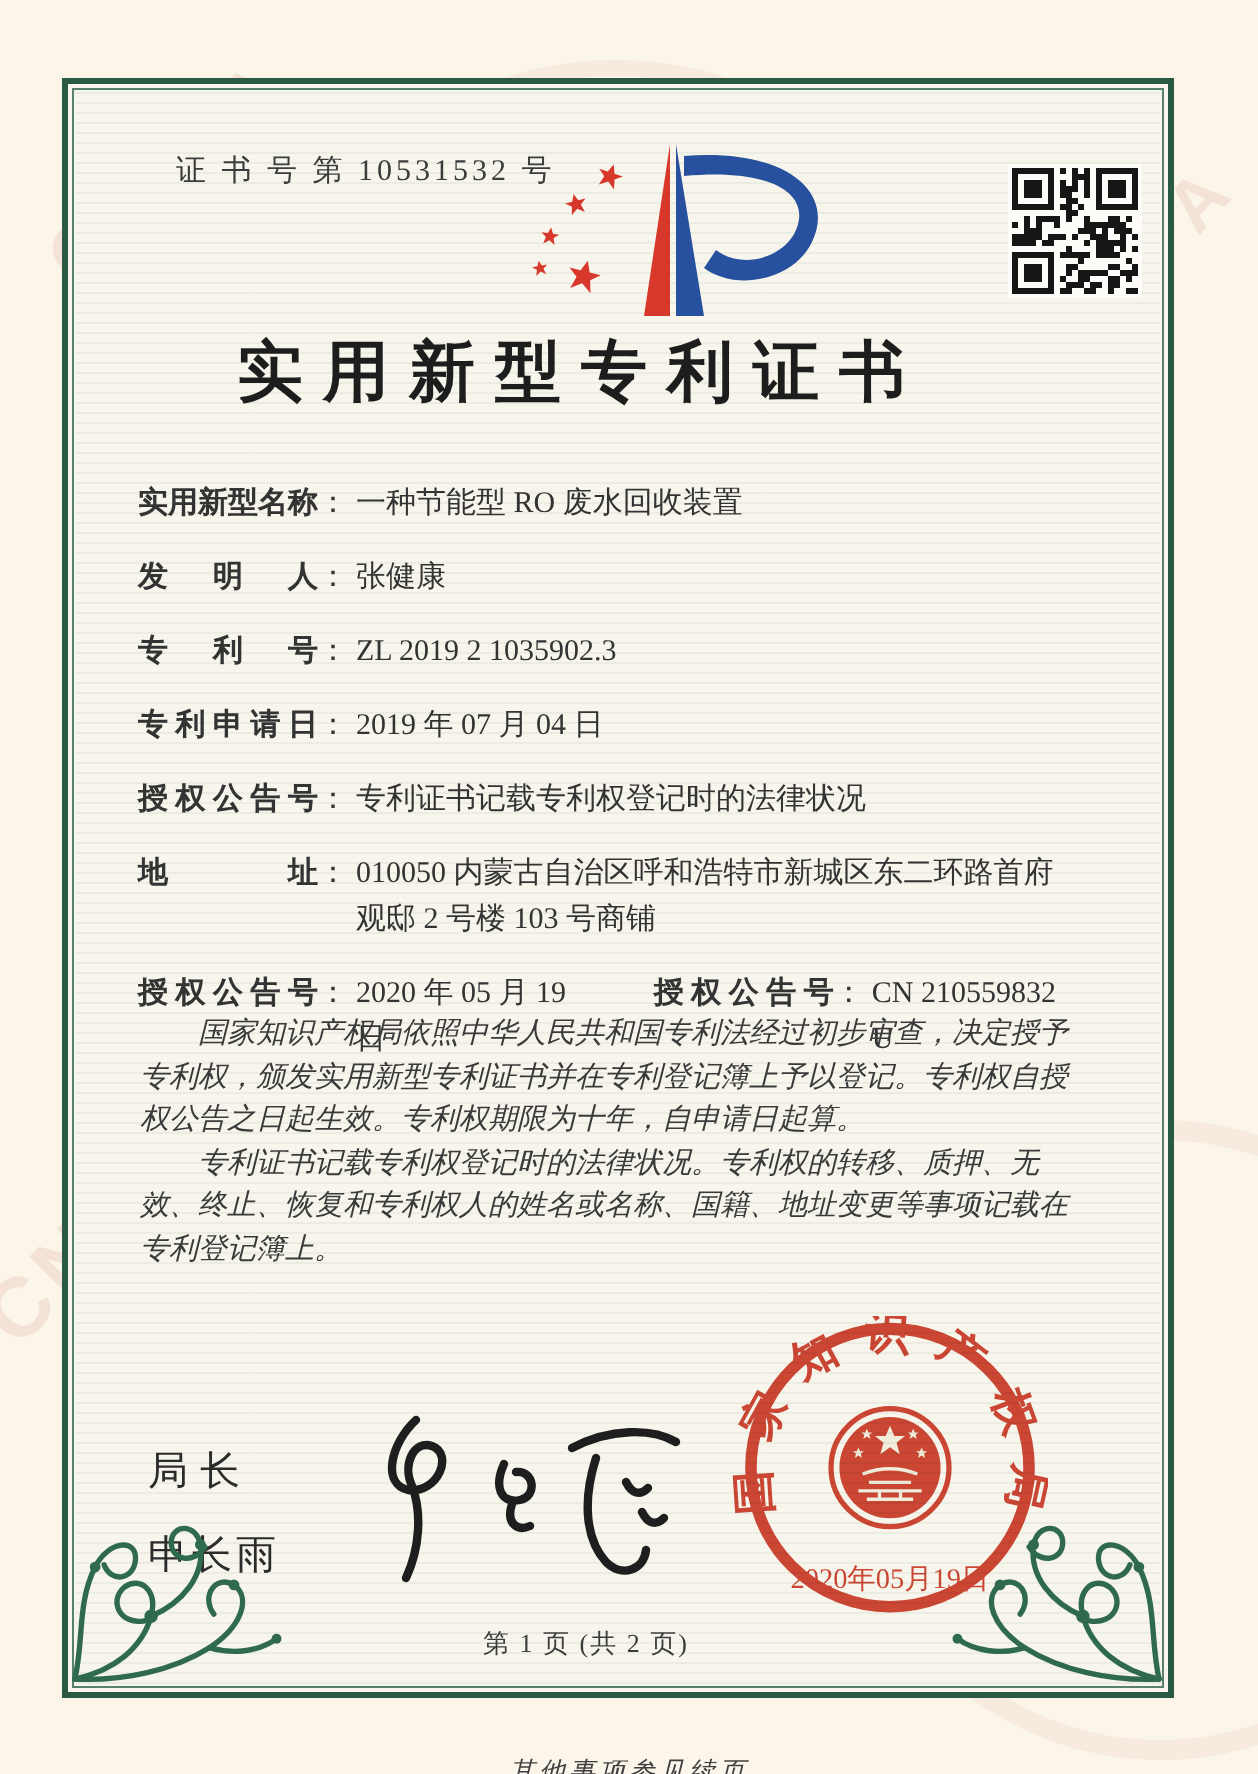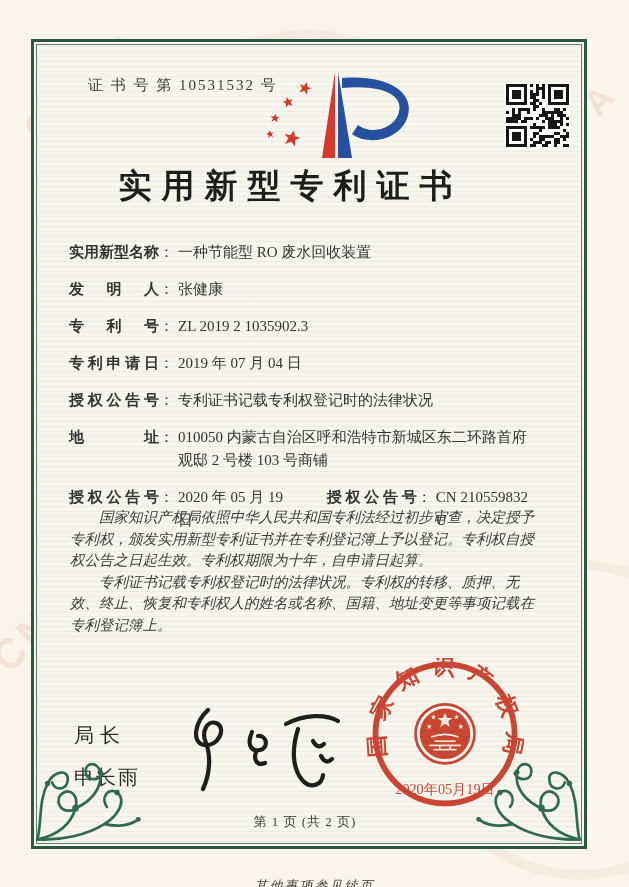--- a/index.html
+++ b/index.html
@@ -82,21 +82,21 @@
 
   .signature{position:absolute;left:160px;top:690px;width:195px;height:110px;}
 
   .seal{position:absolute;left:366px;top:658px;width:158px;height:158px;mix-blend-mode:multiply;opacity:.93;}
 
   .flourish{position:absolute;width:112px;height:112px;}
   .flourish-bl{left:33px;top:732px;}
   .flourish-br{left:472px;top:732px;transform:scaleX(-1);}
 
   .page-num{
-    position:absolute;left:27px;top:813px;width:556px;
+    position:absolute;left:15px;top:813px;width:556px;
     text-align:center;font-size:13px;color:#3c3c3c;letter-spacing:1px;
   }
   .continuation{
     position:absolute;left:0;top:857px;width:629px;
     text-align:center;font-size:13px;color:#3f3f3f;letter-spacing:2px;
     font-style:italic;
     margin-top:20px;
   }
 </style>
 </head>

